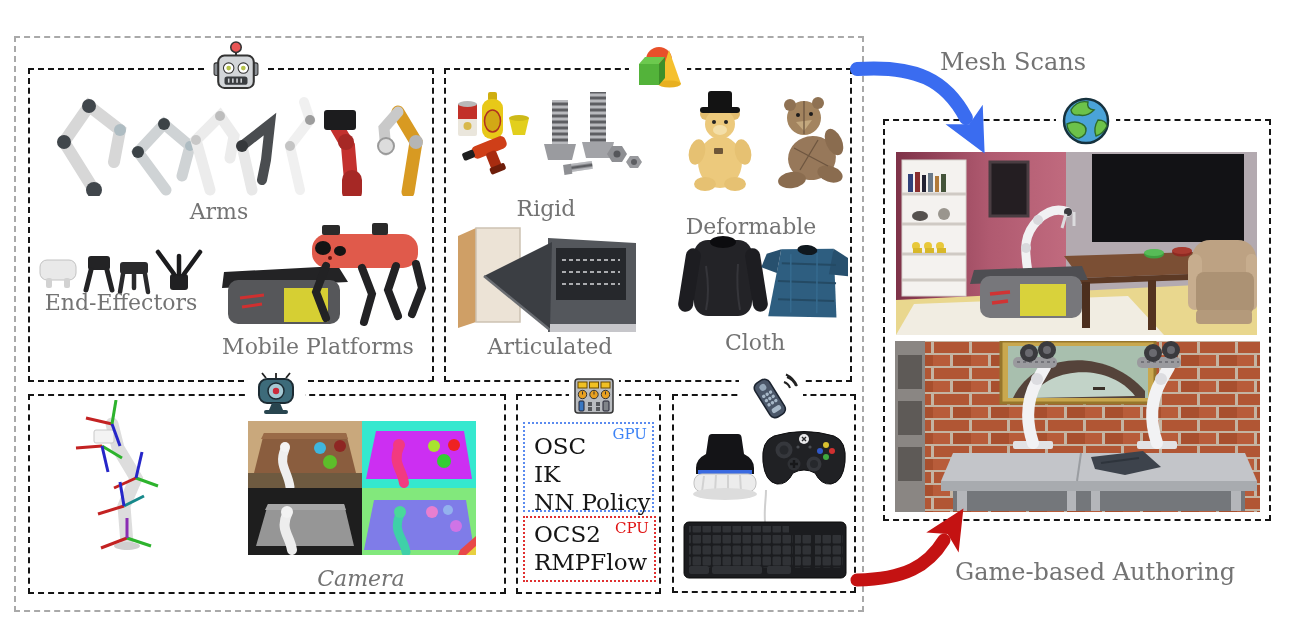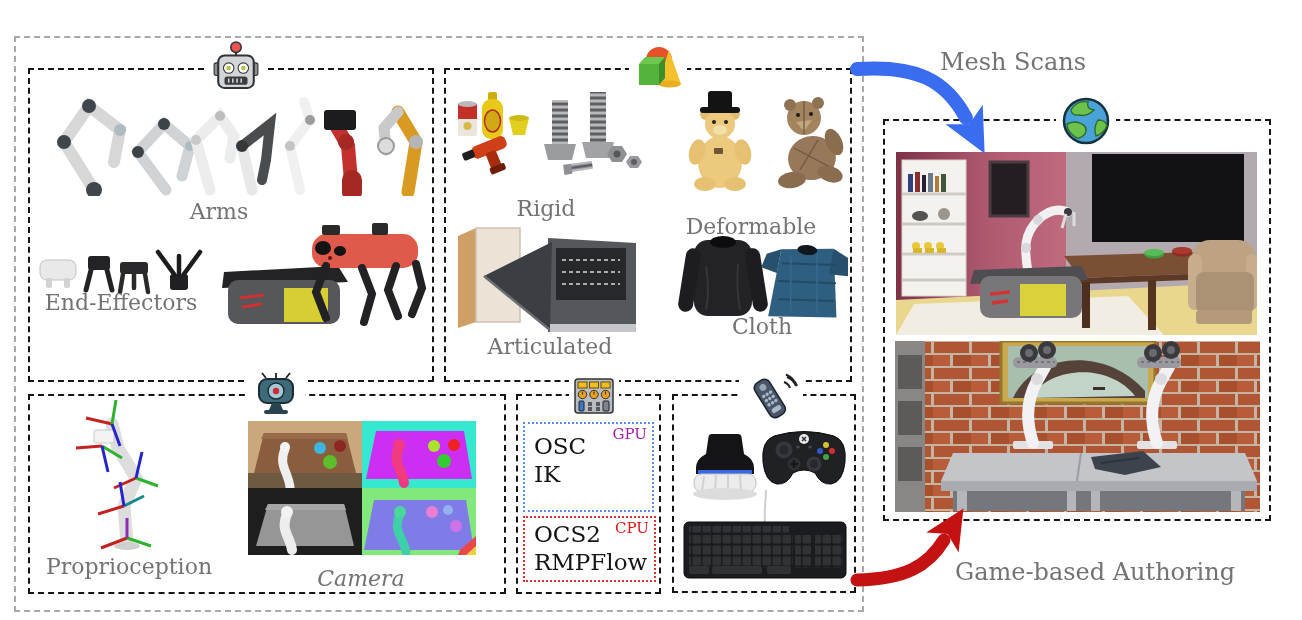--- a/index.html
+++ b/index.html
@@ -7,21 +7,21 @@
           font-family:"DejaVu Serif","Liberation Serif",serif;color:#151515;}
   .outer{position:absolute;border:2px dashed #a9a9a9;}
   .box{position:absolute;border:2.5px dashed #151515;background:#fff;}
   .label{position:absolute;transform:translateX(-50%);font-size:22px;white-space:nowrap;color:#737373;}
   .label.big{font-size:24px;}
   .icon{position:absolute;background:#fff;padding:0 5px;line-height:0;}
   .dotbox{position:absolute;background:#fff;}
   .dotbox .items{padding:8px 0 0 9px;font-size:23px;line-height:28px;}
   .dotbox .badge{position:absolute;top:1px;right:5px;font-size:15px;}
   .gpu{border:2px dotted #5b8bef;}
-  .gpu .badge{color:#a21caf;}
+  .gpu .badge{color:#3b82f6;}
   .cpu{border:2px dotted #e03030;}
   .cpu .badge{color:#e01212;}
   .art{position:absolute;line-height:0;}
   svg{display:block;}
 </style>
 </head>
 <body>
 
 <div id="canvas">
 
@@ -312,20 +312,21 @@
         <polygon points="104,67 114,58 114,67" fill="#e8d040"></polygon>
       </g>
     </svg>
   </div>
 
   <div class="dotbox gpu" style="left:523px;top:422px;width:127px;height:86px;">
     <div class="badge">GPU</div>
     <div class="items">
       <div>OSC</div>
       <div>IK</div>
+      <div>NN Policy</div>
     </div>
   </div>
   <div class="dotbox cpu" style="left:523px;top:516px;width:129px;height:62px;">
     <div class="badge">CPU</div>
     <div class="items" style="padding-top:2px;">
       <div>OCS2</div>
       <div>RMPFlow</div>
     </div>
   </div>
 
@@ -604,25 +605,25 @@
     <svg width="50" height="50" viewBox="0 0 50 50">
       <circle cx="25" cy="25" r="22" fill="#4aa3d8" stroke="#16323e" stroke-width="2.5"></circle>
       <path d="M10,14 Q16,4 27,6 Q25,13 33,14 Q26,21 18,19 Q11,20 10,14 Z" fill="#6cc24a" stroke="#2e6b2a" stroke-width="1.4"></path>
       <path d="M6,28 Q14,24 21,28 Q27,31 24,38 Q18,45 13,40 Q6,35 6,28 Z" fill="#6cc24a" stroke="#2e6b2a" stroke-width="1.4"></path>
       <path d="M37,24 Q45,24 46,30 Q42,38 35,40 Q32,32 37,24 Z" fill="#6cc24a" stroke="#2e6b2a" stroke-width="1.4"></path>
     </svg>
   </span>
 
   <div class="label" style="left:219px;top:199px;">Arms</div>
   <div class="label" style="left:121px;top:290px;">End-Effectors</div>
+  <div class="label" style="left:318px;top:334px;">Mobile Platforms</div>
   <div class="label" style="left:546px;top:196px;">Rigid</div>
   <div class="label" style="left:751px;top:190px;margin-top:24px;">Deformable</div>
   <div class="label" style="left:550px;top:334px;">Articulated</div>
-  <div class="label" style="left:755px;top:314px;margin-left:7px;">Cloth</div>
-  <div class="label" style="left:129px;top:554px;">Proprioception</div>
+  <div class="label" style="left:755px;top:330px;">Cloth</div>
   <div class="label" style="left:361px;top:566px;font-style:italic;">Camera</div>
   <div class="label big" style="left:1013px;top:48px;">Mesh Scans</div>
   <div class="label big" style="left:1095px;top:558px;">Game-based Authoring</div>
 
   <svg width="1302" height="620" viewBox="0 0 1302 620" style="position:absolute;left:0;top:0;pointer-events:none;z-index:50;">
     <defs>
       <marker id="bluehead" markerWidth="48" markerHeight="46" refX="6" refY="23" orient="auto" markerUnits="userSpaceOnUse">
         <path d="M2,2 L46,23 L2,44 L13,23 Z" fill="#3a6cf0"></path>
       </marker>
       <marker id="redhead" markerWidth="44" markerHeight="42" refX="5" refY="21" orient="auto" markerUnits="userSpaceOnUse">

